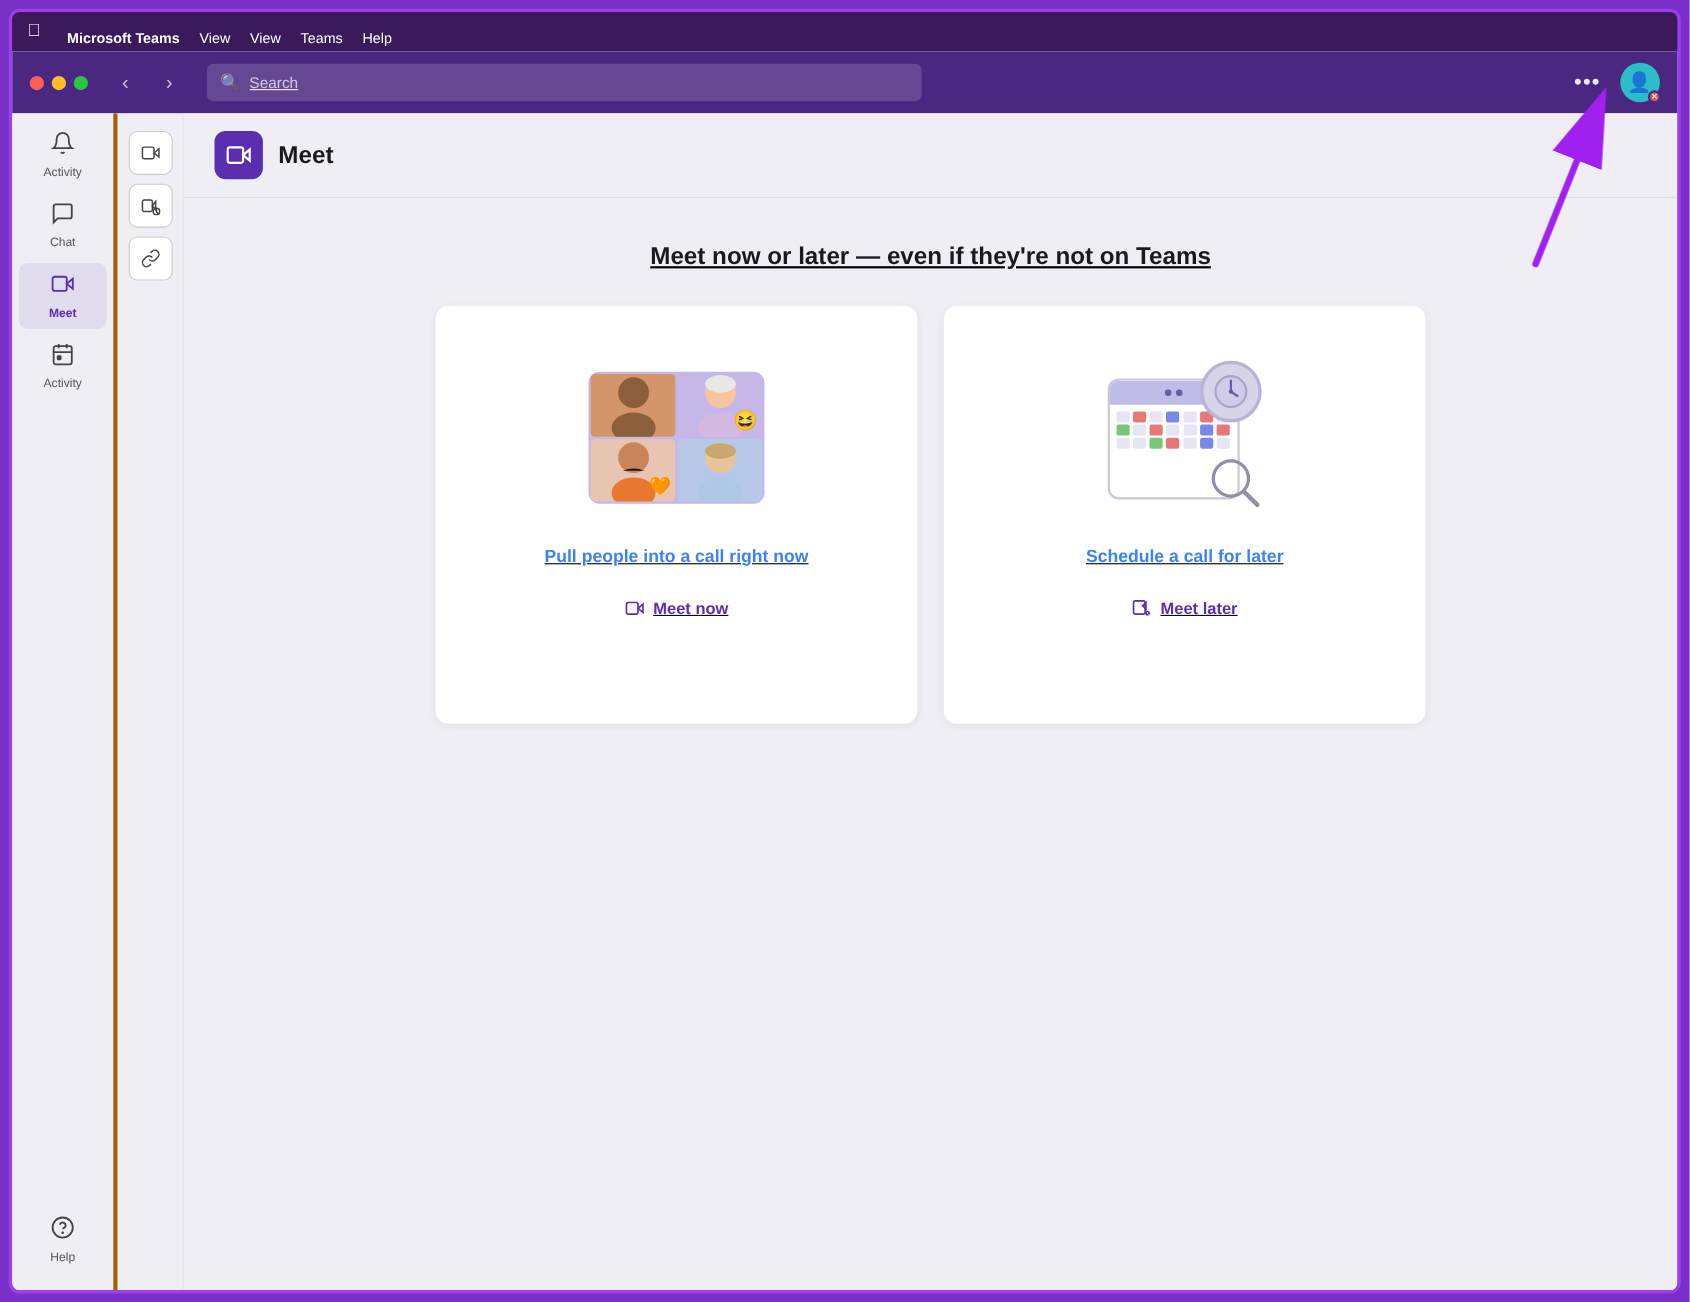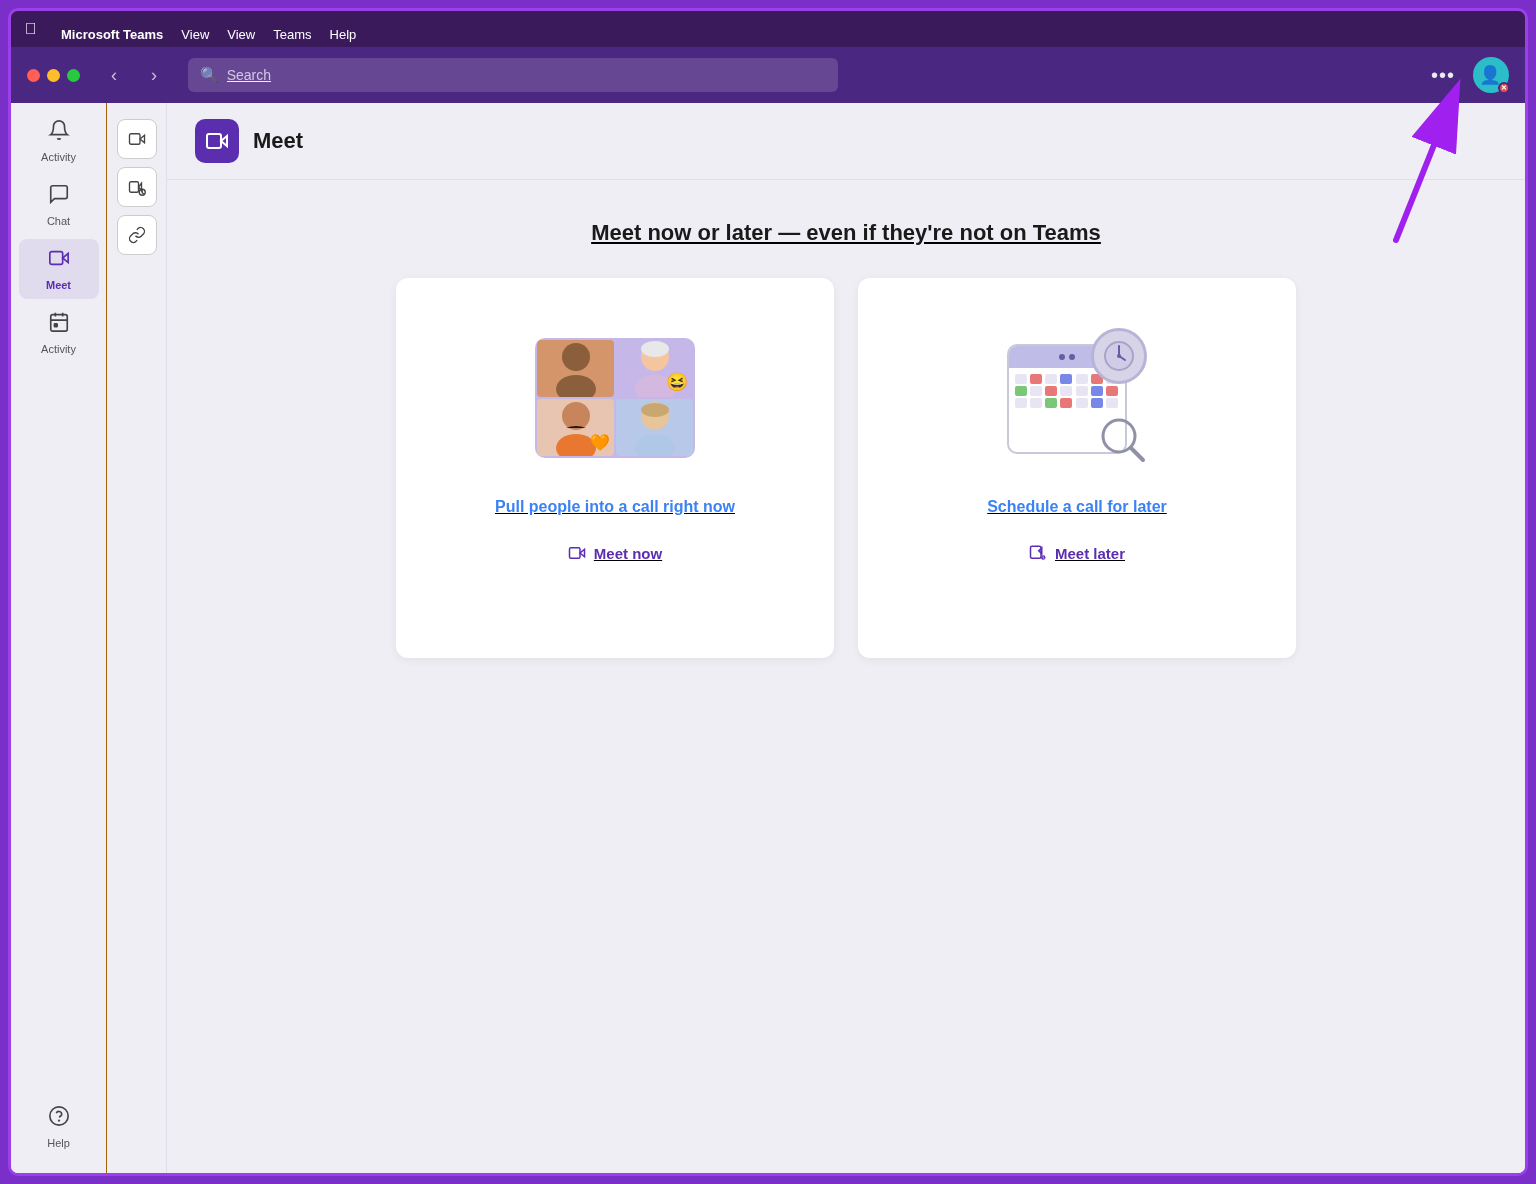--- a/index.html
+++ b/index.html
@@ -176,21 +176,21 @@
     }
 
     
     .sidebar {
       width: 96px;
       background: #f0eef5;
       display: flex;
       flex-direction: column;
       align-items: center;
       padding: 8px 0;
-      border-right: 1px solid #a16207;
+      border-right: 4px solid #a16207;
       gap: 4px;
       flex-shrink: 0;
     }
     .sidebar-item {
       width: 80px;
       display: flex;
       flex-direction: column;
       align-items: center;
       padding: 8px 4px;
       border-radius: 8px;

